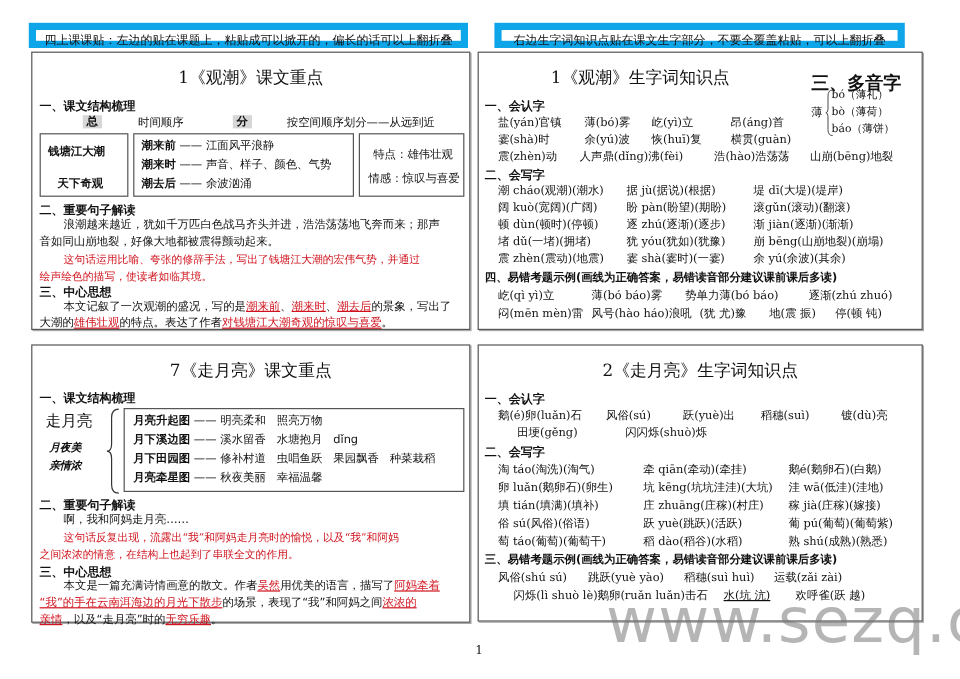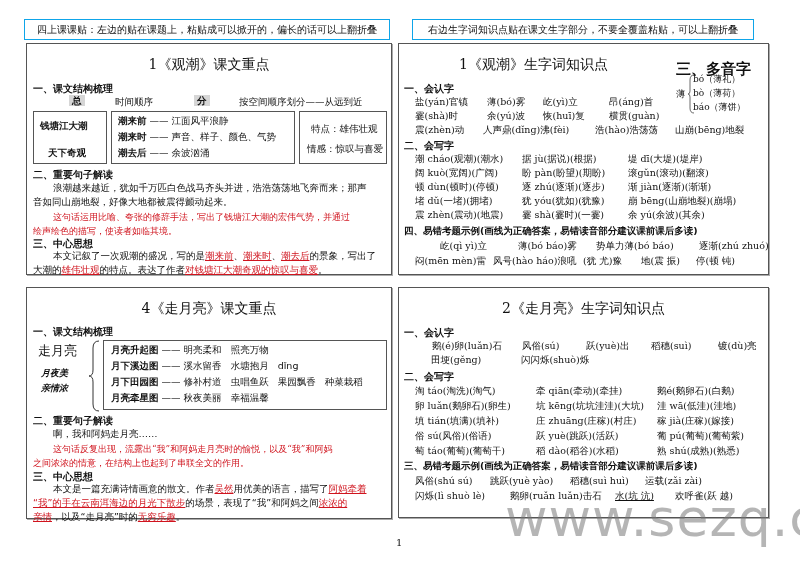--- a/index.html
+++ b/index.html
@@ -1,19 +1,19 @@
 <!DOCTYPE html>
 <html><head>
 <meta charset="utf-8">
 <style>
   * { box-sizing: border-box; margin: 0; padding: 0; }
   html, body { width: 800px; height: 566px; background: #fff; overflow: hidden; }
   body { position: relative; font-family: "DejaVu Serif", "Liberation Serif", serif; color: #111; font-size: 9.5px; }
   .abs { position: absolute; }
-  .notice { position: absolute; border: 1px solid #0ea5e9; background: #fff; text-align: center; font-size: 10px; line-height: 19px; height: 21px; font-family: "DejaVu Sans", sans-serif; }
+  .notice { position: absolute; border: 6px solid #0ea5e9; background: #fff; text-align: center; font-size: 10px; line-height: 19px; height: 21px; font-family: "DejaVu Sans", sans-serif; }
   .panel { position: absolute; border: 1px solid #555; background: #fff; box-shadow: 1px 1px 0 #aaa; }
   .ptitle { position: absolute; left: 0; right: 0; text-align: center; font-size: 14px; font-family: "DejaVu Serif", serif; }
   .sec { position: absolute; font-weight: bold; font-size: 10px; font-family: "DejaVu Sans", sans-serif; }
   .line { position: absolute; white-space: nowrap; font-size: 9.5px; font-family: "DejaVu Sans", sans-serif; }
   .red { color: #d0141e; }
   .ul { text-decoration: underline; }
   .box { position: absolute; border: 1px solid #555; }
   .hl { background: #d6d6d6; font-weight: bold; padding: 0 3px; }
   .bold { font-weight: bold; }
   .para { position: absolute; font-size: 9.5px; line-height: 14px; font-family: "DejaVu Sans", sans-serif; }
@@ -67,21 +67,21 @@
   </div>
 
   <div class="sec" style="left:6px; top:193px;">三、中心思想</div>
   <div class="para" style="left:6px; top:205px; width:356px;">
     <div style="padding-left:20px;"><span>本文记叙了一次观潮的盛况，写的是</span><span class="red ul">潮来前</span><span>、</span><span class="red ul">潮来时</span><span>、</span><span class="red ul">潮去后</span><span>的景象，写出了</span></div>
     <div><span>大潮的</span><span class="red ul">雄伟壮观</span><span>的特点。表达了作者</span><span class="red ul">对钱塘江大潮奇观的惊叹与喜爱</span><span>。</span></div>
   </div>
 </div>
 
 <div class="panel" style="left:26px; top:287px; width:366px; height:232px;">
-  <div class="ptitle" style="top:12px;">4《走月亮》课文重点</div>
+  <div class="ptitle" style="top:12px;">7《走月亮》课文重点</div>
   <div class="sec" style="left:6px; top:37px;">一、课文结构梳理</div>
 
   <div class="line" style="left:11px; top:54px; font-size:13px; font-family:Liberation Sans, sans-serif;">走月亮</div>
   <div class="line" style="left:14px; top:79px; font-family:'DejaVu Serif',serif; font-style:italic; font-weight:bold; font-size:9px;">月夜美</div>
   <div class="line" style="left:14px; top:94px; font-family:'DejaVu Serif',serif; font-style:italic; font-weight:bold; font-size:9px;">亲情浓</div>
   <svg class="abs" style="left:62px; top:52px;" width="12" height="72" viewBox="0 0 12 72">
     <path d="M10 1 Q4 1 4 8 L4 30 Q4 36 0 36 Q4 36 4 42 L4 64 Q4 71 10 71" fill="none" stroke="#333" stroke-width="1"></path>
   </svg>
 
   <div class="box" style="left:76px; top:52px; width:284px; height:70px;">
@@ -160,40 +160,40 @@
       <span>崩 bēng(山崩地裂)(崩塌)</span>
     </div>
   <div class="grid-row" style="left:16px; top:165px;">
       <span style="width:107px;">震 zhèn(震动)(地震)</span>
       <span style="width:106px;">霎 shà(霎时)(一霎)</span>
       <span>余 yú(余波)(其余)</span>
     </div>
 
   <div class="sec" style="left:5px; top:181px; font-size:9.5px;">四、易错考题示例(画线为正确答案，易错读音部分建议课前课后多读)</div>
   <div class="grid-row" style="left:16px; top:196px;">
-    <span style="width:78px;margin-left:25px;">屹(qì yì)立</span>
+    <span style="width:78px;">屹(qì yì)立</span>
       <span style="width:78px;">薄(bó báo)雾</span>
       <span style="width:103px;">势单力薄(bó báo)</span>
       <span>逐渐(zhú zhuó)</span>
   </div>
   <div class="grid-row" style="left:16px; top:211px;">
     <span style="width:78px;">闷(mēn mèn)雷</span>
       <span style="width:90px;">风号(hào háo)浪吼</span>
       <span style="width:58px;">(犹 尤)豫</span>
       <span style="width:55px;">地(震 振)</span>
       <span>停(顿 钝)</span>
   </div>
 </div>
 
 <div class="panel" style="left:398px; top:287px; width:371px; height:231px;">
   <div class="ptitle" style="top:12px;">2《走月亮》生字词知识点</div>
 
   <div class="sec" style="left:5px; top:38px;">一、会认字</div>
   <div class="grid-row" style="left:16px; top:52px;">
-    <span style="width:90px;margin-left:17px;">鹅(é)卵(luǎn)石</span>
+    <span style="width:90px;">鹅(é)卵(luǎn)石</span>
       <span style="width:64px;">风俗(sú)</span>
       <span style="width:65px;">跃(yuè)出</span>
       <span style="width:67px;">稻穗(suì)</span>
       <span>镀(dù)亮</span>
   </div>
   <div class="grid-row" style="left:16px; top:66px;padding-left:16px;">
     <span style="width:90px;">田埂(gěng)</span>
       <span>闪闪烁(shuò)烁</span>
   </div>
 
@@ -225,21 +225,21 @@
     </div>
 
   <div class="sec" style="left:5px; top:172px; font-size:9.5px;">三、易错考题示例(画线为正确答案，易错读音部分建议课前课后多读)</div>
   <div class="grid-row" style="left:16px; top:187px;">
     <span style="width:75px;">风俗(shú sú)</span>
       <span style="width:80px;">跳跃(yuè yào)</span>
       <span style="width:75px;">稻穗(suì huì)</span>
       <span>运载(zǎi zài)</span>
   </div>
   <div class="grid-row" style="left:16px; top:202px;">
-    <span style="width:95px;">闪烁(lì shuò lè)</span>
+    <span style="width:83px;text-align:right;">闪烁(lì shuò lè)</span>
       <span style="width:105px;">鹅卵(ruǎn luǎn)击石</span>
       <span style="width:60px;text-decoration:underline;">水(坑 沆)</span>
       <span>欢呼雀(跃 越)</span>
   </div>
 </div>
 
 <div class="watermark">www.sezq.com</div>
 <div class="pagenum">1</div>
 
 </body></html>

